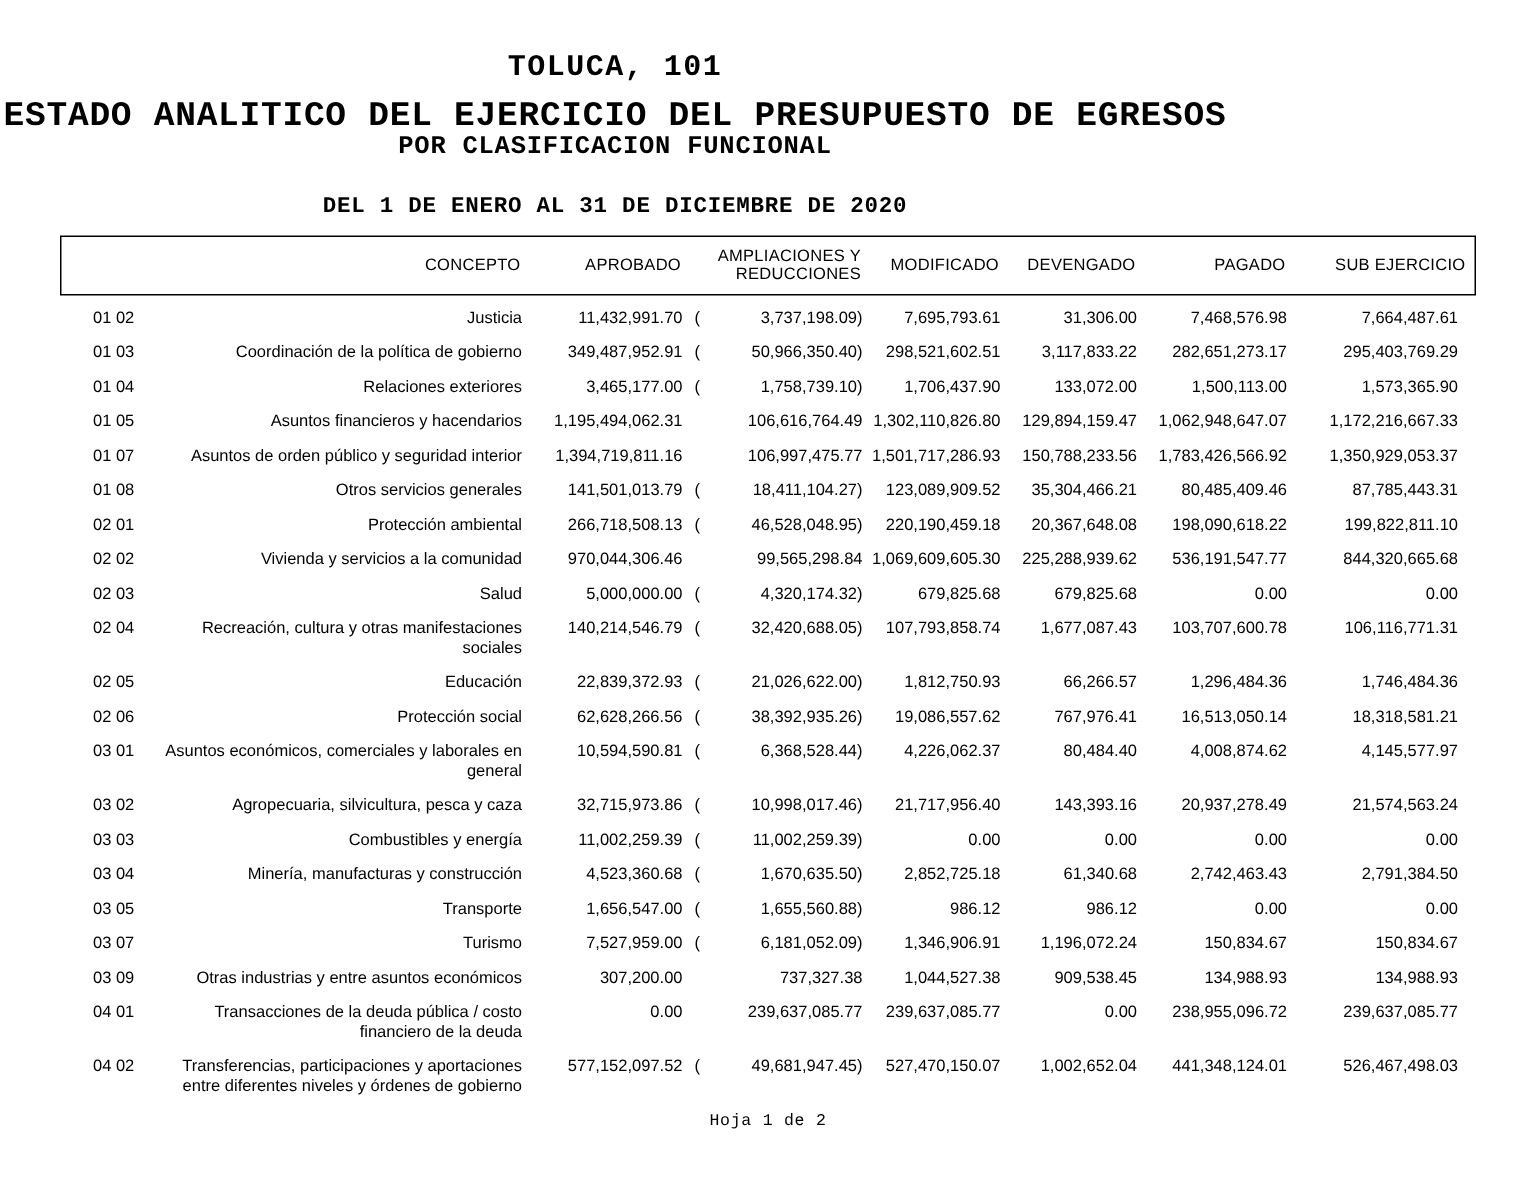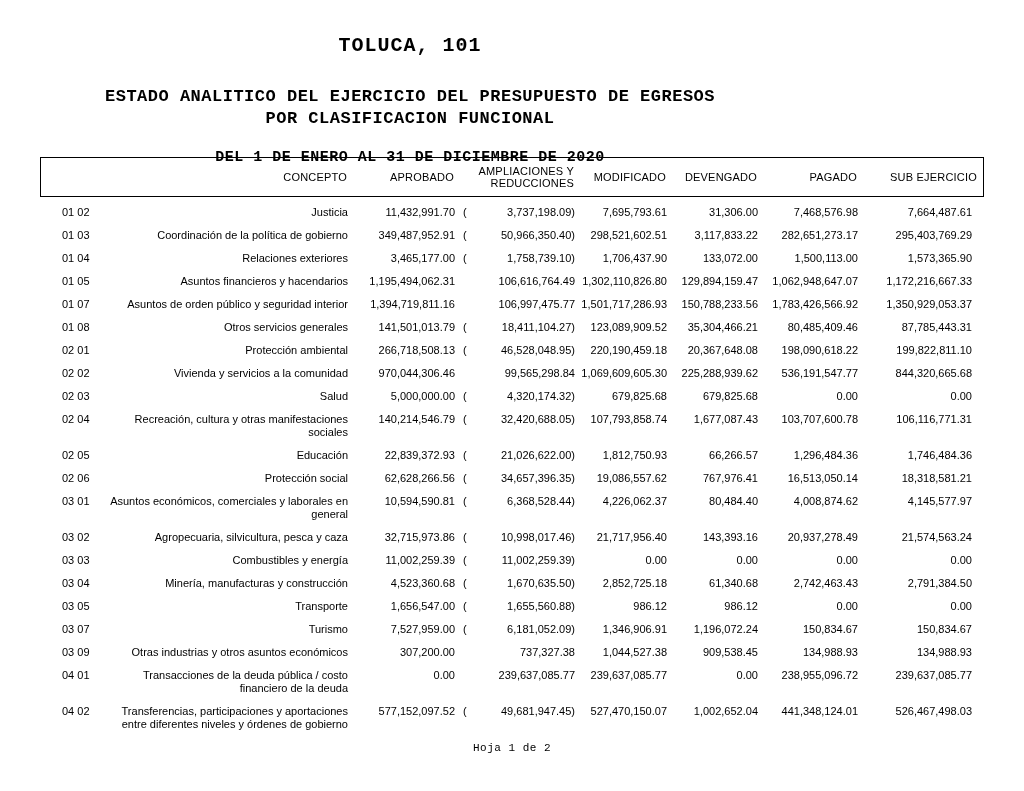--- a/index.html
+++ b/index.html
@@ -24,22 +24,22 @@
     text-align: center;
     font-family: "Liberation Mono", monospace;
     font-weight: 700;
   }
   .doc-title {
     font-size: 20px;
     line-height: 24px;
     letter-spacing: 1px;
   }
   .doc-subtitle {
-    margin-top: 28px;
-    font-size: 17px;
+    margin-top: 8px;
+    font-size: 23px;
     line-height: 22px;
     letter-spacing: 0.5px;
   }
   .doc-subtitle2 {
     font-size: 17px;
     line-height: 22px;
     letter-spacing: 0.5px;
   }
   .doc-period {
     margin-top: 19px;
@@ -312,21 +312,21 @@
   </div>
 
   <div class="row">
     <div class="cell concept-cell">
       <span class="row-code">02 06</span>
       <span class="row-concept">Protección social</span>
     </div>
     <div class="cell num">62,628,266.56</div>
     <div class="cell num amp neg">
             <span>(</span>
-            <span>34,657,396.35)</span>
+            <span>38,392,935.26)</span>
           </div>
     <div class="cell num">19,086,557.62</div>
     <div class="cell num">767,976.41</div>
     <div class="cell num">16,513,050.14</div>
     <div class="cell num sub-cell">18,318,581.21</div>
   </div>
 
   <div class="row">
     <div class="cell concept-cell">
       <span class="row-code">03 01</span>
@@ -419,21 +419,21 @@
           </div>
     <div class="cell num">1,346,906.91</div>
     <div class="cell num">1,196,072.24</div>
     <div class="cell num">150,834.67</div>
     <div class="cell num sub-cell">150,834.67</div>
   </div>
 
   <div class="row">
     <div class="cell concept-cell">
       <span class="row-code">03 09</span>
-      <span class="row-concept">Otras industrias y otros asuntos económicos</span>
+      <span class="row-concept">Otras industrias y entre asuntos económicos</span>
     </div>
     <div class="cell num">307,200.00</div>
     <div class="cell num amp">737,327.38</div>
     <div class="cell num">1,044,527.38</div>
     <div class="cell num">909,538.45</div>
     <div class="cell num">134,988.93</div>
     <div class="cell num sub-cell">134,988.93</div>
   </div>
 
   <div class="row">

